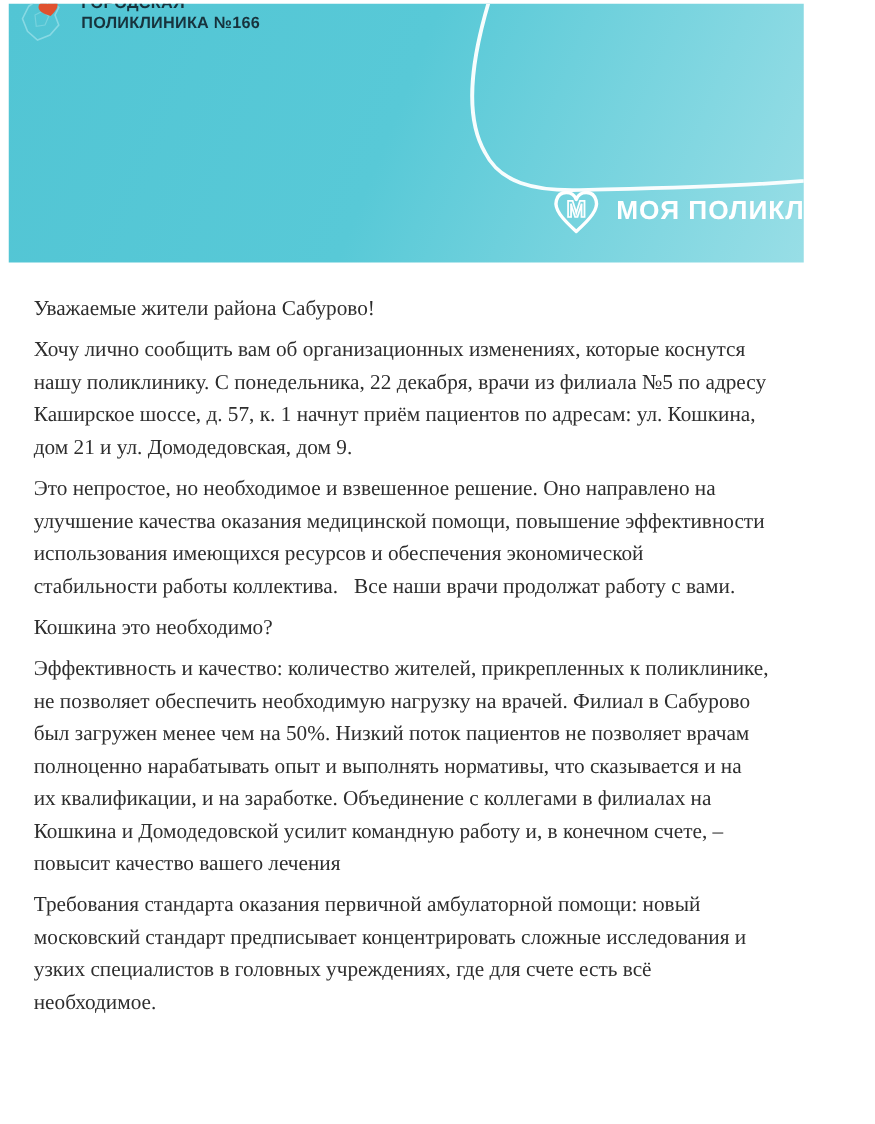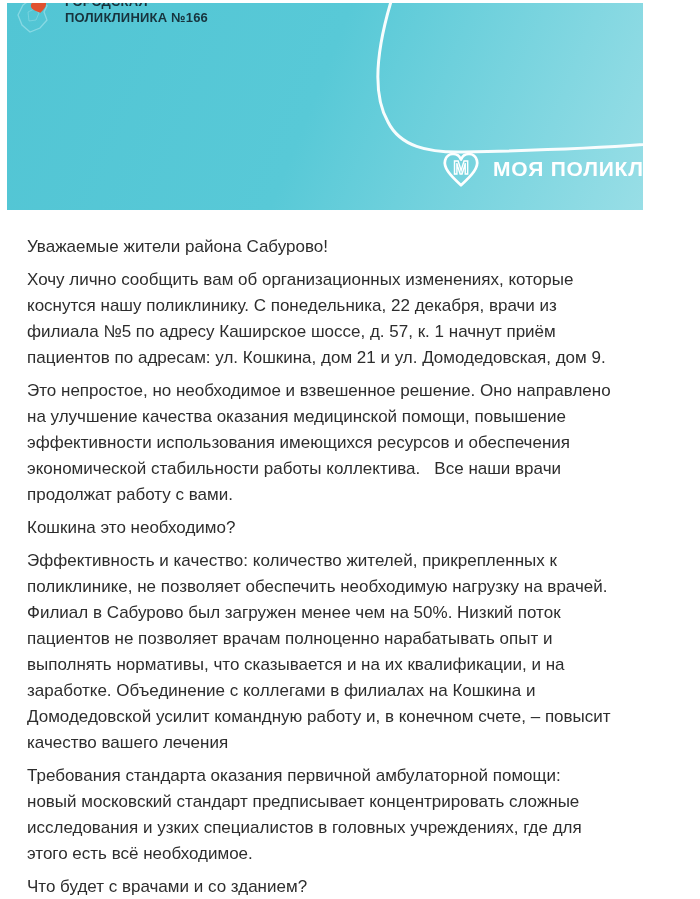--- a/index.html
+++ b/index.html
@@ -62,20 +62,21 @@
   
   .content {
     padding: 24px 33px 0 27px;
   }
   .content p {
     margin: 0 0 7px 0;
     font-size: 17px;
     line-height: 26px;
     color: #2d2d2d;
     white-space: pre-wrap;
+    font-family: Liberation Serif, serif;
   }
 </style>
 </head>
 <body>
 
 <div class="page">
 
   <div class="banner">
 
     <svg class="curve-svg" viewBox="0 0 688 207" fill="none">
@@ -104,17 +105,16 @@
       <span class="brand-label">МОЯ ПОЛИКЛИНИКА</span>
     </div>
   </div>
 
   <div class="content">
     <p>Уважаемые жители района Сабурово!</p>
     <p>Хочу лично сообщить вам об организационных изменениях, которые коснутся нашу поликлинику. С понедельника, 22 декабря, врачи из филиала №5 по адресу Каширское шоссе, д. 57, к. 1 начнут приём пациентов по адресам: ул. Кошкина, дом 21 и ул. Домодедовская, дом 9.</p>
     <p>Это непростое, но необходимое и взвешенное решение. Оно направлено на улучшение качества оказания медицинской помощи, повышение эффективности использования имеющихся ресурсов и обеспечения экономической стабильности работы коллектива.   Все наши врачи продолжат работу с вами.</p>
     <p>Кошкина это необходимо?</p>
     <p>Эффективность и качество: количество жителей, прикрепленных к поликлинике, не позволяет обеспечить необходимую нагрузку на врачей. Филиал в Сабурово был загружен менее чем на 50%. Низкий поток пациентов не позволяет врачам полноценно нарабатывать опыт и выполнять нормативы, что сказывается и на их квалификации, и на заработке. Объединение с коллегами в филиалах на Кошкина и Домодедовской усилит командную работу и, в конечном счете, – повысит качество вашего лечения</p>
-    <p>Требования стандарта оказания первичной амбулаторной помощи: новый московский стандарт предписывает концентрировать сложные исследования и узких специалистов в головных учреждениях, где для этого есть всё необходимое.</p>
-    <p>Что будет с врачами и со зданием?</p>
+    <p>Требования стандарта оказания первичной амбулаторной помощи: новый московский стандарт предписывает концентрировать сложные исследования и узких специалистов в головных учреждениях, где для счете есть всё необходимое.</p>
   </div>
 
 </div>
 
 </body></html>

